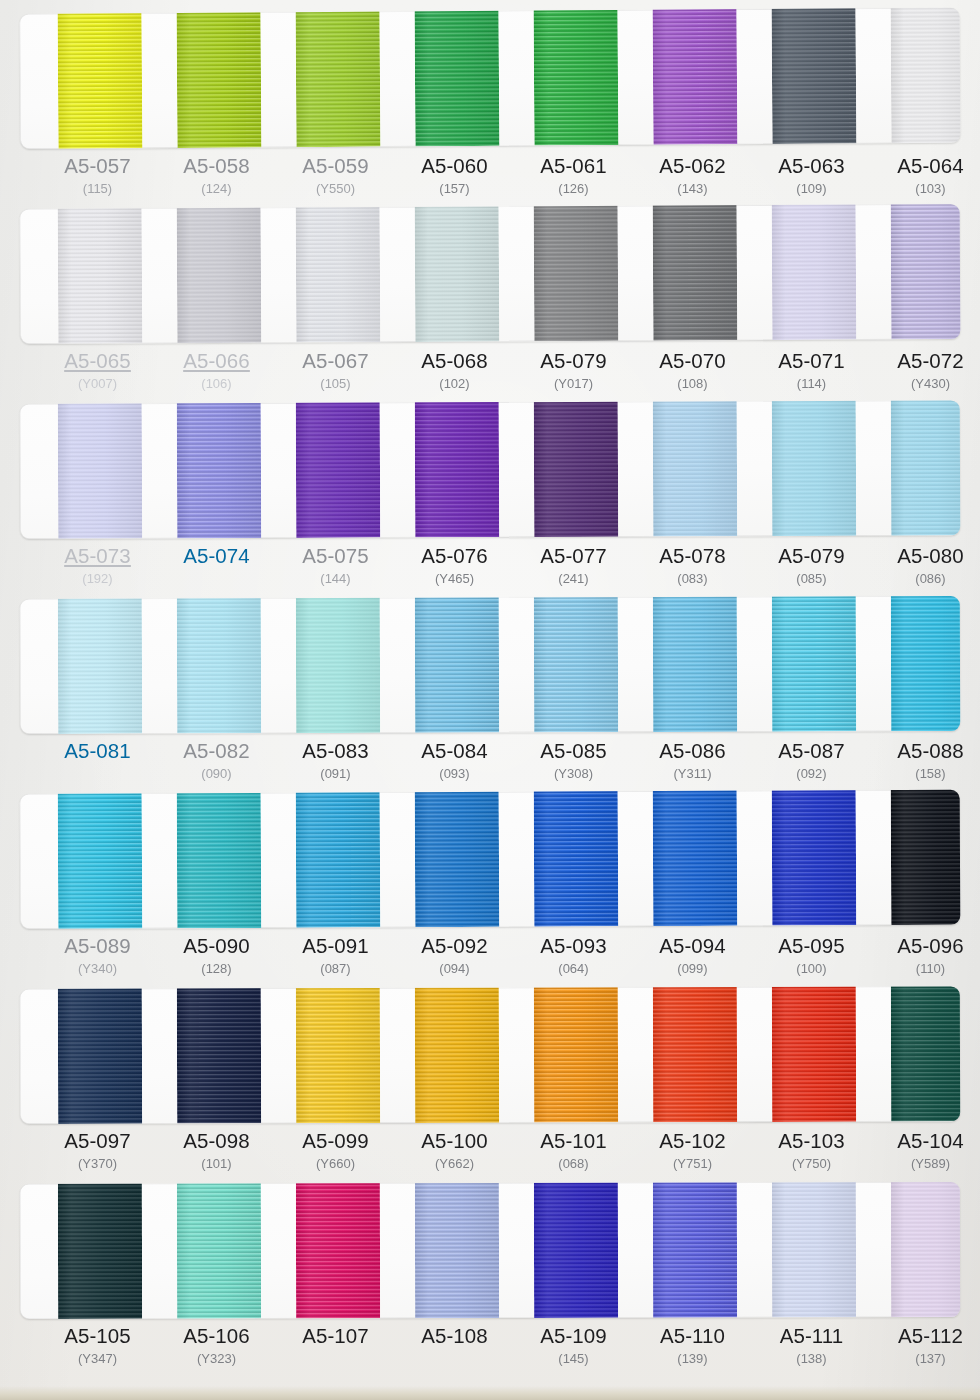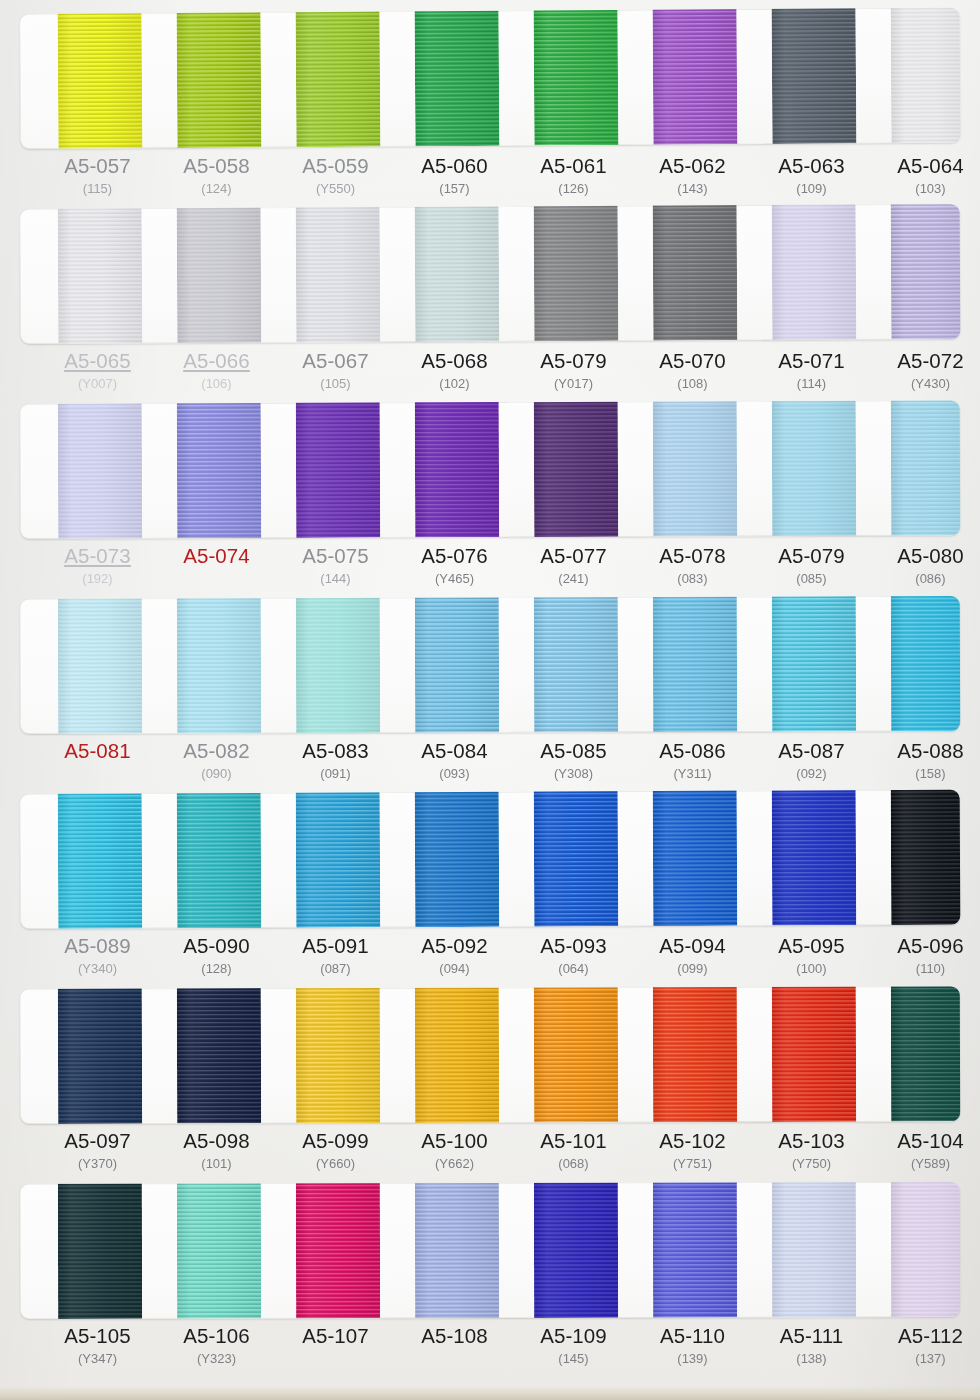--- a/index.html
+++ b/index.html
@@ -145,21 +145,21 @@
 
   .code {
     font-size: 20.5px;
     letter-spacing: 0.1px;
     color: #1d1d1f;
     line-height: 1.18;
     white-space: nowrap;
   }
 
   .code.muted  { color: #8e9095; }
-  .code.muted2 { color: #b91c1c; }
+  .code.muted2 { color: #0369a1; }
   .code.muted3 { color: #bcbec3; text-decoration: underline; }
 
   .subcode {
     font-size: 13px;
     color: #7e8085;
     line-height: 1.5;
     margin-top: 1px;
     white-space: nowrap;
     min-height: 19px;
   }

